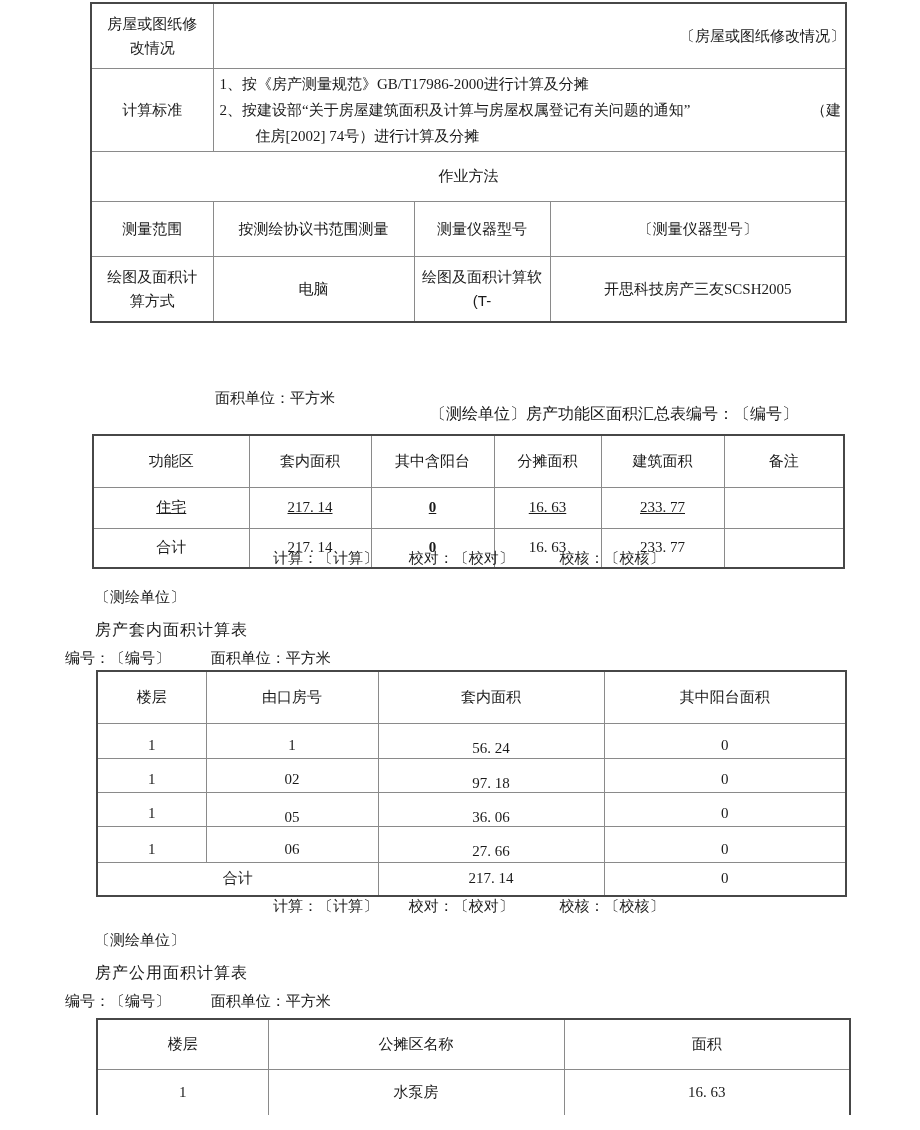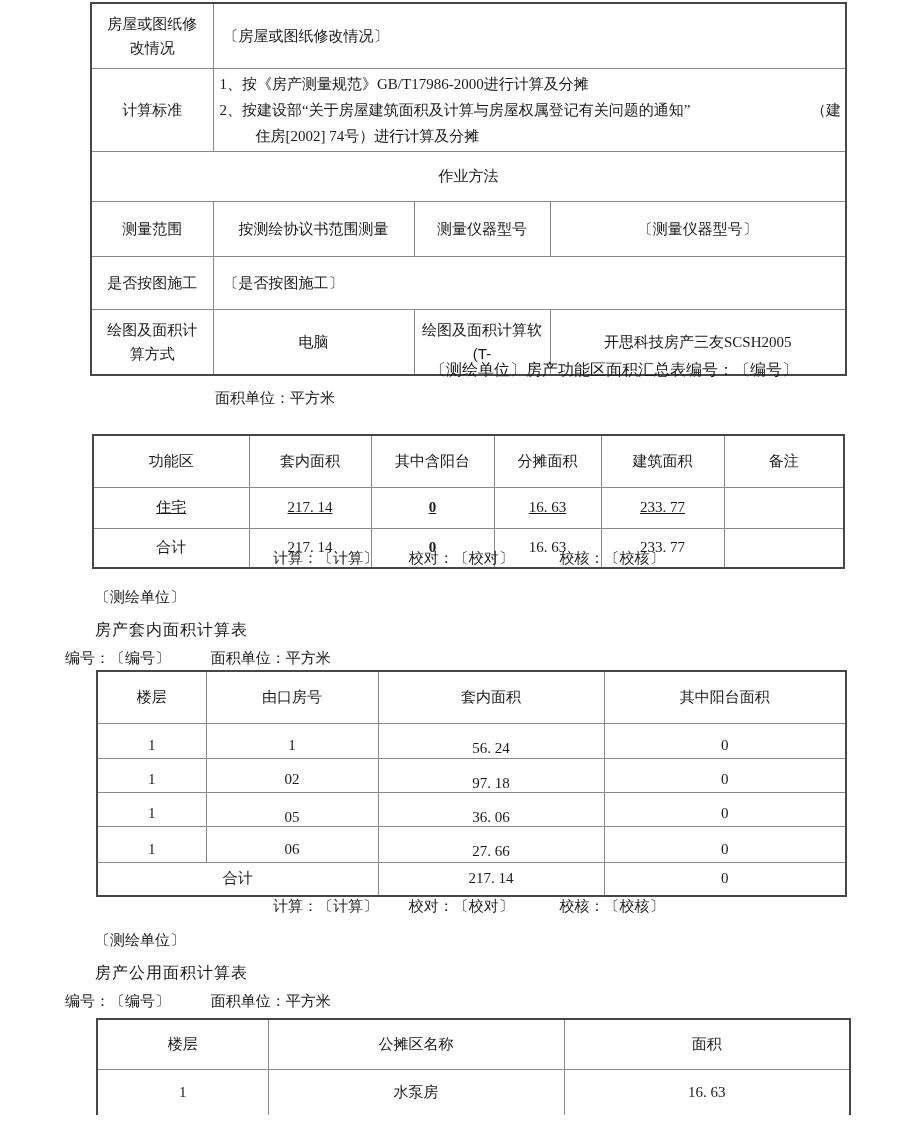--- a/index.html
+++ b/index.html
@@ -10,21 +10,21 @@
     font-size:15px;
   }
   table.tbl { border-collapse:collapse; table-layout:fixed; position:absolute;
     border:2px solid #474747; }
   table.tbl td { border:1px solid #8a8a8a; text-align:center; vertical-align:middle;
     padding:0; overflow:hidden; }
 
   
   #info-table { left:90px; top:2px; width:755px; }
   #info-table td.wraplabel { padding:8px 12px; line-height:24px; }
-  #info-table td.leftval  { text-align:left; padding-left:10px; }
+  #info-table td.leftval  { text-align:right; padding-left:24px; }
   #info-table td.std-cell { text-align:left; padding:2px 4px 2px 6px; line-height:26px; }
   .std-line2 { display:flex; justify-content:space-between; }
   .std-line3 { padding-left:36px; }
   #info-table td.range-val { padding:0 24px; line-height:24px; }
   .soft-line { display:block; line-height:23px; }
   .soft-line2 { font-family:"Liberation Sans","DejaVu Sans",sans-serif; }
 
   
   #summary-table { left:92px; top:434px; width:751px; }
   .bold { font-weight:bold; }
@@ -33,21 +33,21 @@
   #inner-table { left:96px; top:670px; width:749px; }
   #inner-table td.hi { vertical-align:top; padding-top:16px; }
   #inner-table td.lo { vertical-align:bottom; padding-bottom:4px; }
 
   
   #public-table { left:96px; top:1018px; width:753px; border-bottom:none; }
   #public-table tr.cut td { border-bottom:none; }
 
   
   .absline { position:absolute; white-space:nowrap; }
-  .caption { font-size:16px; }
+  .caption { font-size:16px;margin-top:44px; }
   .centerline { left:95px; width:750px; text-align:left; }
   .doc-title { font-size:16px; letter-spacing:1px; }
   .gap-sign-b { margin-left:27px; }
   .gap-sign-c { margin-left:42px; }
   .gap-no { margin-left:37px; }
 </style>
 </head>
 <body>
 
 <div id="page">
@@ -78,24 +78,20 @@
     <tr style="height:50px;">
       <td colspan="4">作业方法</td>
     </tr>
     <tr style="height:55px;">
       <td>测量范围</td>
       <td class="range-val">按测绘协议书范围测量</td>
       <td>测量仪器型号</td>
       <td>〔测量仪器型号〕</td>
     </tr>
     <tr style="height:53px;">
-      <td>是否按图施工</td>
-      <td class="leftval" colspan="3">〔是否按图施工〕</td>
-    </tr>
-    <tr style="height:53px;">
       <td class="wraplabel">绘图及面积计算方式</td>
       <td>电脑</td>
       <td>
         <span class="soft-line">绘图及面积计算软</span>
         <span class="soft-line soft-line2">(T-</span>
       </td>
       <td>开思科技房产三友SCSH2005</td>
     </tr>
   </tbody>
     </table>

